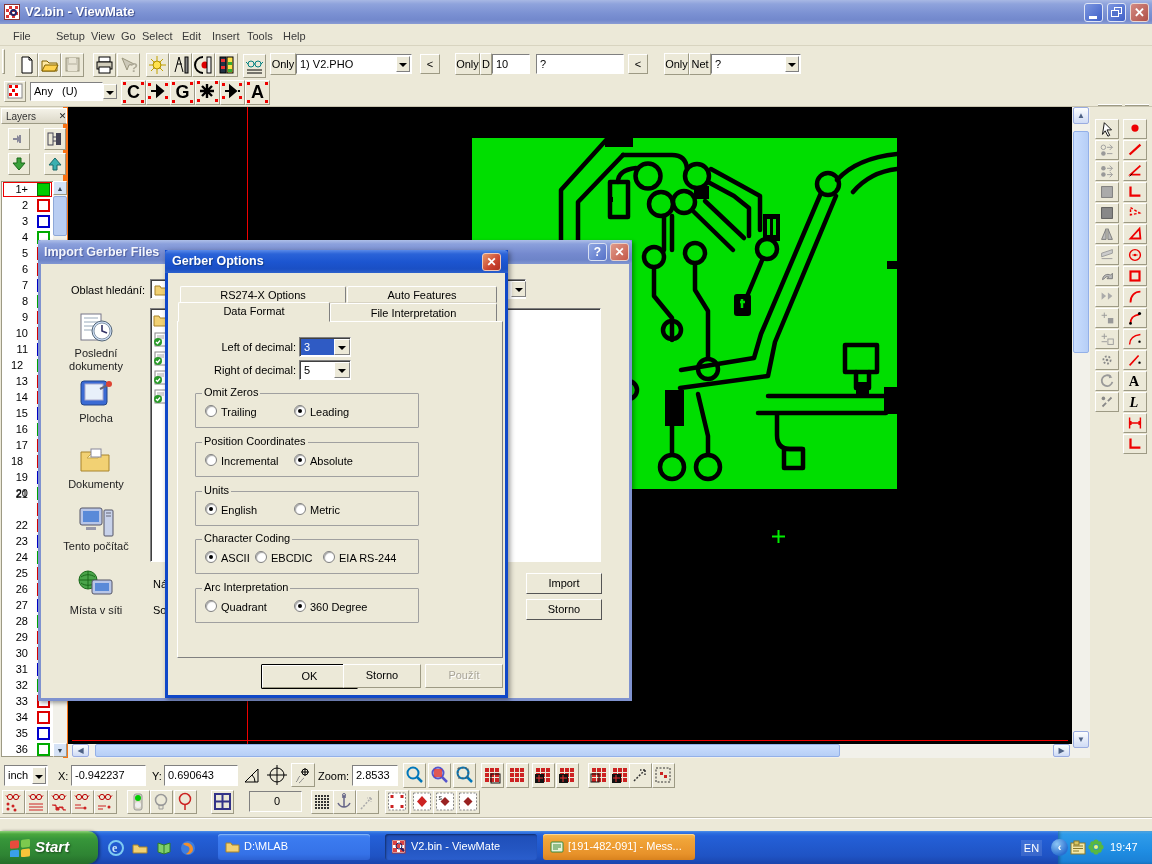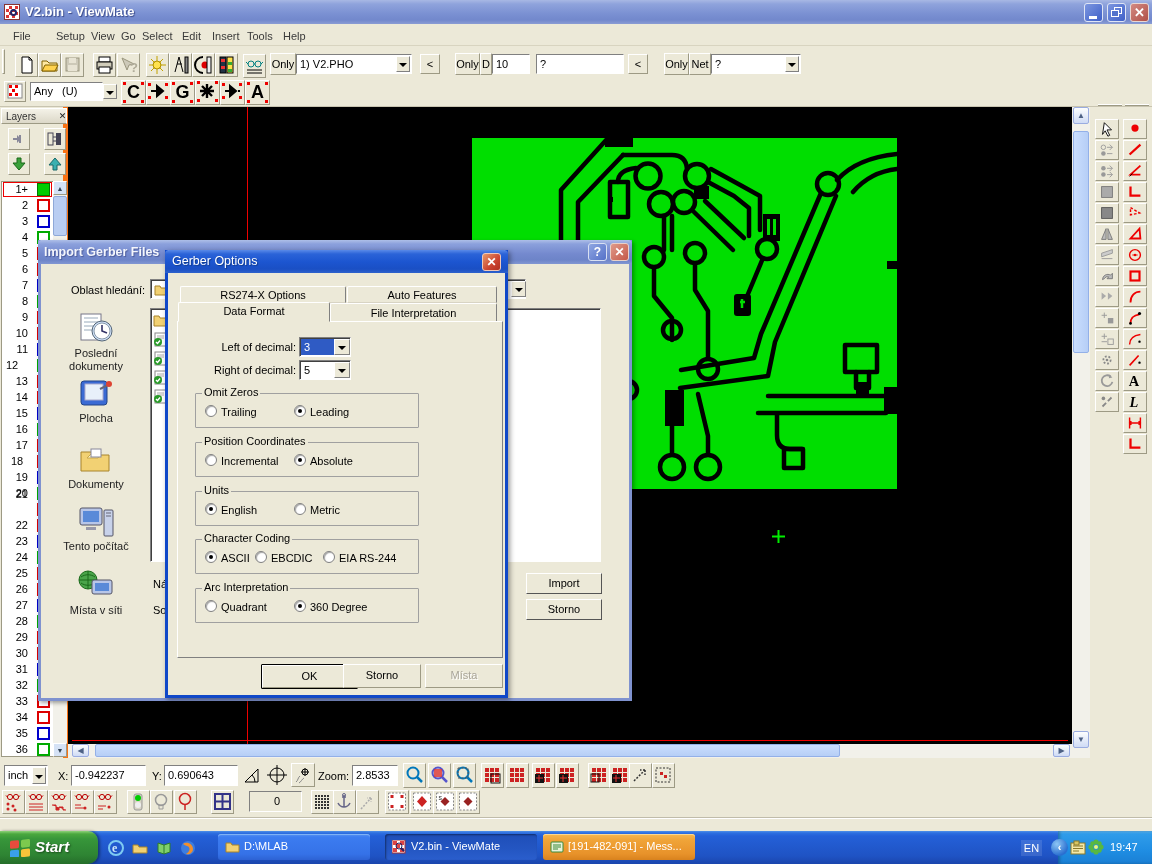--- a/index.html
+++ b/index.html
@@ -289,21 +289,21 @@
       <div class="abs" style="left:4px;top:97px;width:22px;text-align:right;font-size:11px">7</div>
       <div class="abs" style="left:35px;top:97px;width:13px;height:13px;border:2px solid #00c"></div>
       <div class="abs" style="left:4px;top:113px;width:22px;text-align:right;font-size:11px">8</div>
       <div class="abs" style="left:35px;top:113px;width:13px;height:13px;border:2px solid #0a0"></div>
       <div class="abs" style="left:4px;top:129px;width:22px;text-align:right;font-size:11px">9</div>
       <div class="abs" style="left:35px;top:129px;width:13px;height:13px;border:2px solid #d00"></div>
       <div class="abs" style="left:4px;top:145px;width:22px;text-align:right;font-size:11px">10</div>
       <div class="abs" style="left:35px;top:145px;width:13px;height:13px;border:2px solid #d00"></div>
       <div class="abs" style="left:4px;top:161px;width:22px;text-align:right;font-size:11px">11</div>
       <div class="abs" style="left:35px;top:161px;width:13px;height:13px;border:2px solid #00c"></div>
-      <div class="abs" style="left:4px;top:177px;width:22px;text-align:left;font-size:11px">12</div>
+      <div class="abs" style="left:4px;top:177px;width:22px;text-align:center;font-size:11px">12</div>
       <div class="abs" style="left:35px;top:177px;width:13px;height:13px;border:2px solid #0a0"></div>
       <div class="abs" style="left:4px;top:193px;width:22px;text-align:right;font-size:11px">13</div>
       <div class="abs" style="left:35px;top:193px;width:13px;height:13px;border:2px solid #d00"></div>
       <div class="abs" style="left:4px;top:209px;width:22px;text-align:right;font-size:11px">14</div>
       <div class="abs" style="left:35px;top:209px;width:13px;height:13px;border:2px solid #d00"></div>
       <div class="abs" style="left:4px;top:225px;width:22px;text-align:right;font-size:11px">15</div>
       <div class="abs" style="left:35px;top:225px;width:13px;height:13px;border:2px solid #00c"></div>
       <div class="abs" style="left:4px;top:241px;width:22px;text-align:right;font-size:11px">16</div>
       <div class="abs" style="left:35px;top:241px;width:13px;height:13px;border:2px solid #0a0"></div>
       <div class="abs" style="left:4px;top:257px;width:22px;text-align:right;font-size:11px">17</div>
@@ -908,21 +908,21 @@
       </svg>
   </div>
   <div class="abs" style="left:112px;top:338px;font-size:11px">Název souboru:</div>
   <div class="abs" style="left:112px;top:364px;font-size:11px">Soubory typu:</div>
   <div class="tbtn" style="left:485px;top:333px;width:76px;height:21px;text-align:center;line-height:19px;font-size:11px;border-color:#fff #555 #555 #fff">Import</div>
   <div class="tbtn" style="left:485px;top:359px;width:76px;height:21px;text-align:center;line-height:19px;font-size:11px;border-color:#fff #555 #555 #fff">Storno</div>
 </div>
 
 <div class="abs" id="gerberdlg" style="left:165px;top:250px;width:343px;height:448px;background:#ece9d8;border:3px solid #1048c8;border-top:none;box-shadow:2px 2px 5px rgba(0,0,0,.4)">
   <div class="abs" style="left:-3px;top:0;width:343px;height:23px;background:linear-gradient(180deg,#5a8ae8 0,#2b63d8 4px,#1c55d0 12px,#1a4fc4 19px,#2e62cc 23px);border-radius:4px 4px 0 0">
-    <div class="abs" style="left:7px;top:4px;color:#fff;font-size:12.5px;font-weight:normal;text-shadow:1px 1px 1px #103a8a">Gerber Options</div>
+    <div class="abs" style="left:7px;top:4px;color:#fff;font-size:12.5px;font-weight:bold;text-shadow:1px 1px 1px #103a8a">Gerber Options</div>
     <div class="abs" style="left:317px;top:3px;width:19px;height:18px;border-radius:3px;background:linear-gradient(135deg,#e89a6a,#cc4430 60%,#b03020);border:1px solid #f0c8b8;color:#fff;font-size:12px;font-weight:bold;text-align:center;line-height:16px">✕</div>
   </div>
 
   <div class="abs" style="left:12px;top:36px;width:166px;height:17px;background:#ece9d8;border:1px solid;border-color:#fff #808080 #d8d4c4 #fff;border-radius:2px 2px 0 0;text-align:center;font-size:11px;line-height:16px">RS274-X Options</div>
   <div class="abs" style="left:179px;top:36px;width:150px;height:17px;background:#ece9d8;border:1px solid;border-color:#fff #808080 #d8d4c4 #fff;border-radius:2px 2px 0 0;text-align:center;font-size:11px;line-height:16px">Auto Features</div>
   <div class="abs" style="left:162px;top:53px;width:167px;height:19px;background:#ece9d8;border:1px solid;border-color:#fff #808080 #808080 #fff;border-radius:2px 2px 0 0;text-align:center;font-size:11px;line-height:18px">File Interpretation</div>
   <div class="abs" style="left:10px;top:52px;width:152px;height:20px;background:#ece9d8;border:1px solid;border-color:#fff #808080 #ece9d8 #fff;border-radius:2px 2px 0 0;text-align:center;font-size:11px;line-height:17px;z-index:2">Data Format</div>
 
   <div class="abs" style="left:9px;top:71px;width:326px;height:337px;border:1px solid;border-color:#fff #808080 #808080 #fff"></div>
   <div class="abs" style="left:36px;top:91px;width:92px;text-align:right;font-size:11px">Left of decimal:</div>
@@ -967,14 +967,14 @@
       <span class="glab">Arc Interpretation</span>
     <span class="radio" style="left:9px;top:11px"></span>
       <span class="rlab" style="left:25px;top:12px">Quadrant</span>
     <span class="radio on" style="left:98px;top:11px"></span>
       <span class="rlab" style="left:114px;top:12px">360 Degree</span>
   </div>
   <div class="abs" style="left:93px;top:414px;width:97px;height:25px;background:#ece9d8;border:1px solid #000;border-radius:1px">
       <div style="position:absolute;inset:0;border:1px solid;border-color:#fff #9d9a84 #9d9a84 #fff;text-align:center;font-size:11px;line-height:21px">OK</div>
     </div>
   <div class="tbtn" style="left:175px;top:414px;width:78px;height:24px;text-align:center;font-size:11px;line-height:21px;border-color:#fff #9d9a84 #9d9a84 #fff">Storno</div>
-  <div class="tbtn" style="left:257px;top:414px;width:78px;height:24px;text-align:center;font-size:11px;line-height:21px;color:#a8a498;text-shadow:1px 1px 0 #fff">Místa</div>
+  <div class="tbtn" style="left:257px;top:414px;width:78px;height:24px;text-align:center;font-size:11px;line-height:21px;color:#a8a498;text-shadow:1px 1px 0 #fff">Použít</div>
 </div>
 
 </body></html>

